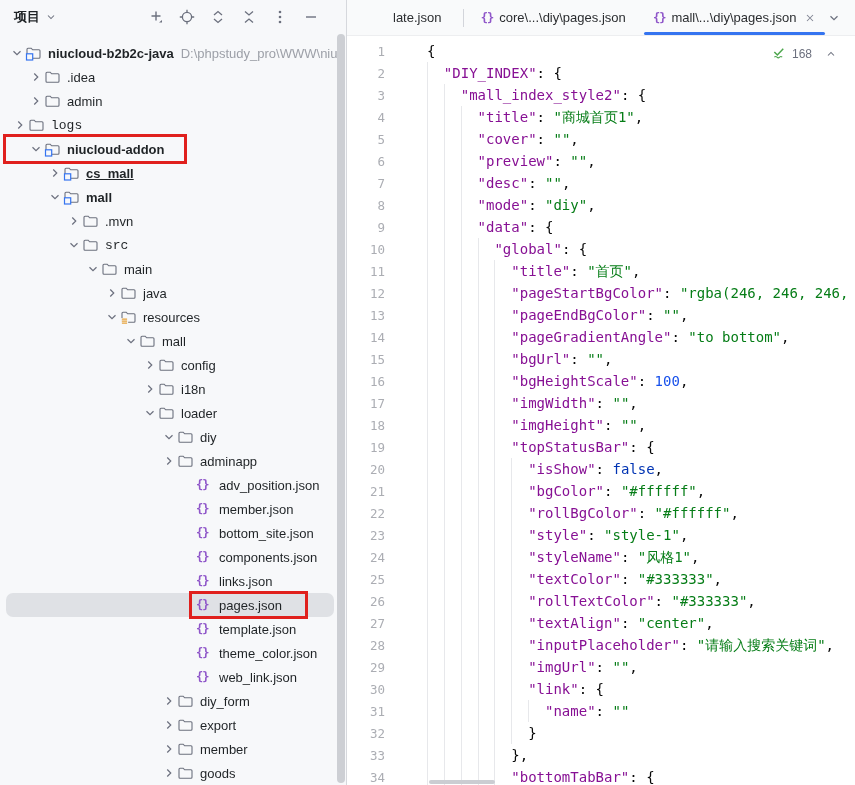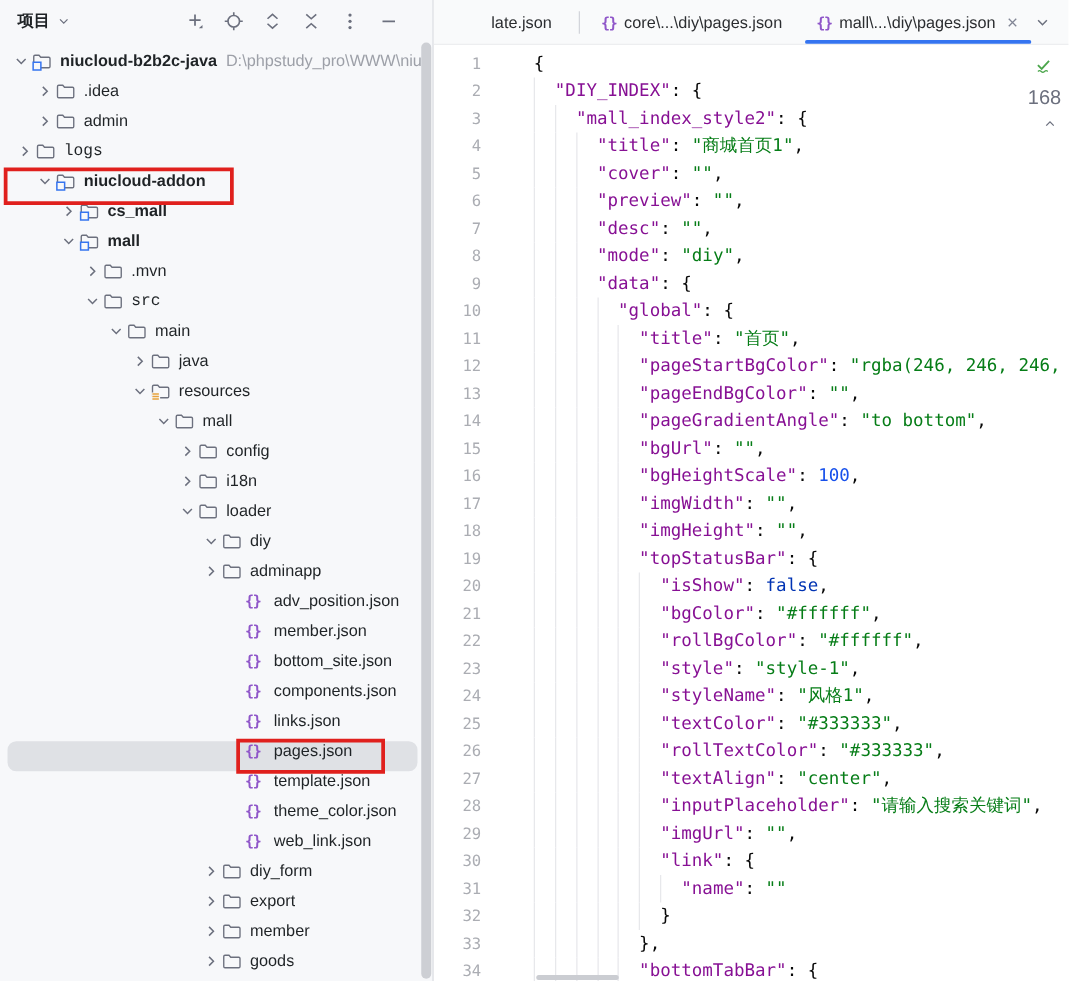--- a/index.html
+++ b/index.html
@@ -10,21 +10,21 @@
   
   .project-panel { position:relative; width:347px; height:785px; background:#F7F8FA;
                    border-right:1px solid #D6D8DD; overflow:hidden; flex:none; }
   .panel-header { height:33px; display:flex; align-items:center; padding:0 6px 0 14px; }
   .panel-title { font-size:13px; font-weight:700; color:#1F2326; }
   .panel-title-chev { margin-left:5px; display:inline-flex; }
   .panel-toolbar { margin-left:auto; display:flex; align-items:center; gap:13px; padding-right:20px; }
   .tool-btn { width:18px; height:18px; display:inline-flex; align-items:center; justify-content:center; cursor:pointer; }
 
   .tree { position:relative; padding-top:8px; }
-  .tree-row { position:relative; height:24px; display:flex; 
+  .tree-row { position:relative; height:24px; display:flex; align-items:center;
               font-size:13px; color:#1F2326; white-space:nowrap; cursor:pointer; }
   .tree-row.bold { font-weight:700; }
   .tree-row.selected { background:#DFE1E5; border-radius:7px; margin:0 12px 0 6px; }
   .chev-slot { width:17px; height:16px; flex:none; display:inline-flex; align-items:center; justify-content:center; }
   .tree-ico { width:18px; height:16px; flex:none; display:inline-flex; align-items:center; margin-right:5px; }
   .row-label { overflow:hidden; }
   .row-suffix { color:#9DA0A8; margin-left:7px; font-weight:400; }
   .jico { font-family:"DejaVu Sans Mono", monospace; font-size:12px; font-weight:700;
           color:#8F56C9; letter-spacing:-1px; }
 
@@ -51,22 +51,22 @@
   .code-area { position:relative; flex:1; overflow:hidden; padding-top:4px; }
   .code-line { position:relative; height:22px; line-height:22px; white-space:pre;
                font-family:"DejaVu Sans Mono", monospace; font-size:14px; }
   .gutter-num { display:inline-block; width:52px; padding-right:14px; text-align:right;
                 color:#ABADB3; font-size:12.5px; }
   .code-text { margin-left:28px; }
   .iguide { position:absolute; top:0; bottom:0; width:1px; background:#E7E8EB; }
   .tk-p { color:#080808; } .tk-k { color:#871094; } .tk-s { color:#067D17; }
   .tk-n { color:#1750EB; } .tk-b { color:#0033B3; }
 
-  .inspection { position:absolute; top:8px; right:4px; display:flex; align-items:center; gap:5px;
-                font-size:16px; color:#6C707E; cursor:pointer; background:#fff; padding:1px 2px;flex-direction:column; }
+  .inspection { position:absolute; top:8px; right:16px; display:flex; align-items:center; gap:5px;
+                font-size:12px; color:#6C707E; cursor:pointer; background:#fff; padding:1px 2px; }
   .insp-chev { margin-left:8px; display:inline-flex; }
   .hscroll { position:absolute; bottom:1px; left:82px; width:66px; height:4px;
              background:#CBCDD2; border-radius:2px; }
 </style>
 </head>
 <body>
 
 <div class="app">
 
   <aside class="project-panel">
@@ -178,21 +178,21 @@
             </svg>
           </span>
           <span class="tree-ico">
             <svg width="17" height="16" viewBox="0 0 16 16" fill="none">
               <path d="M1.5 4.2c0-.6.45-1 1-1h3.2l1.4 1.6h6.4c.55 0 1 .45 1 1v6.4c0 .55-.45 1-1 1h-11c-.55 0-1-.45-1-1z" stroke="#6C707E" stroke-width="1.1"></path>
               <rect x="1" y="8.8" width="6.2" height="6.2" fill="#F7F8FA" stroke="#3574F0" stroke-width="1.2"></rect>
             </svg>
           </span>
           <span class="row-label">niucloud-addon</span>
         </div>
-        <div class="tree-row bold" style="padding-left: 46px;">
+        <div class="tree-row bold" style="padding-left: 46px; text-decoration: underline;">
           <span class="chev-slot">
             <svg width="14" height="14" viewBox="0 0 16 16">
               <polyline points="6,4 10,8 6,12" fill="none" stroke="#6C707E" stroke-width="1.4"></polyline>
             </svg>
           </span>
           <span class="tree-ico">
             <svg width="17" height="16" viewBox="0 0 16 16" fill="none">
               <path d="M1.5 4.2c0-.6.45-1 1-1h3.2l1.4 1.6h6.4c.55 0 1 .45 1 1v6.4c0 .55-.45 1-1 1h-11c-.55 0-1-.45-1-1z" stroke="#6C707E" stroke-width="1.1"></path>
               <rect x="1" y="8.8" width="6.2" height="6.2" fill="#F7F8FA" stroke="#3574F0" stroke-width="1.2"></rect>
             </svg>

